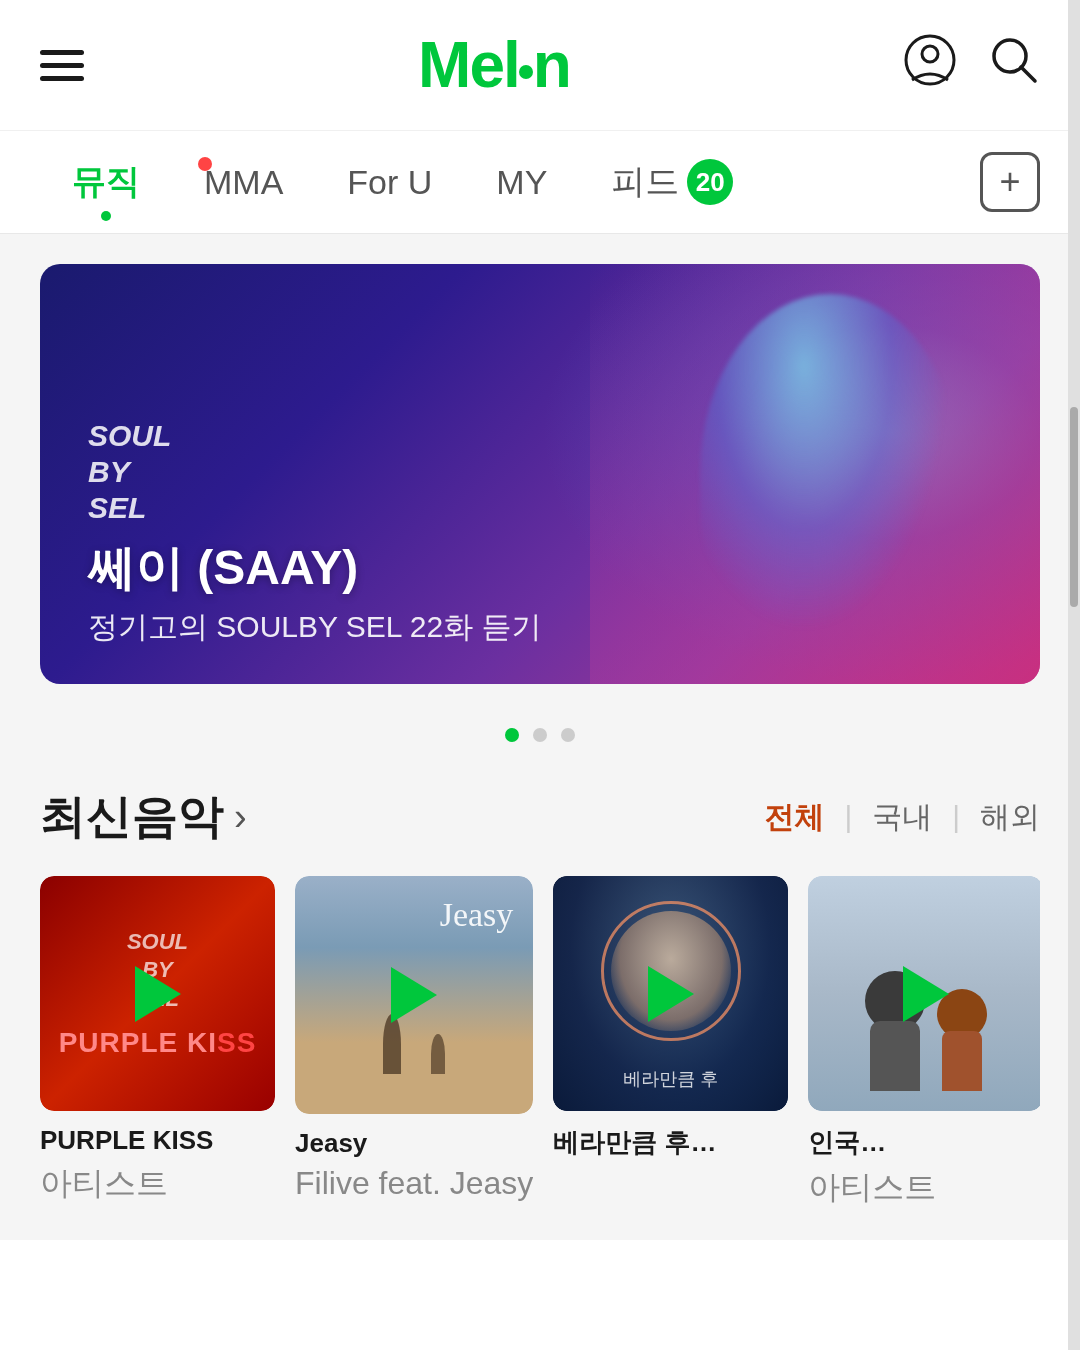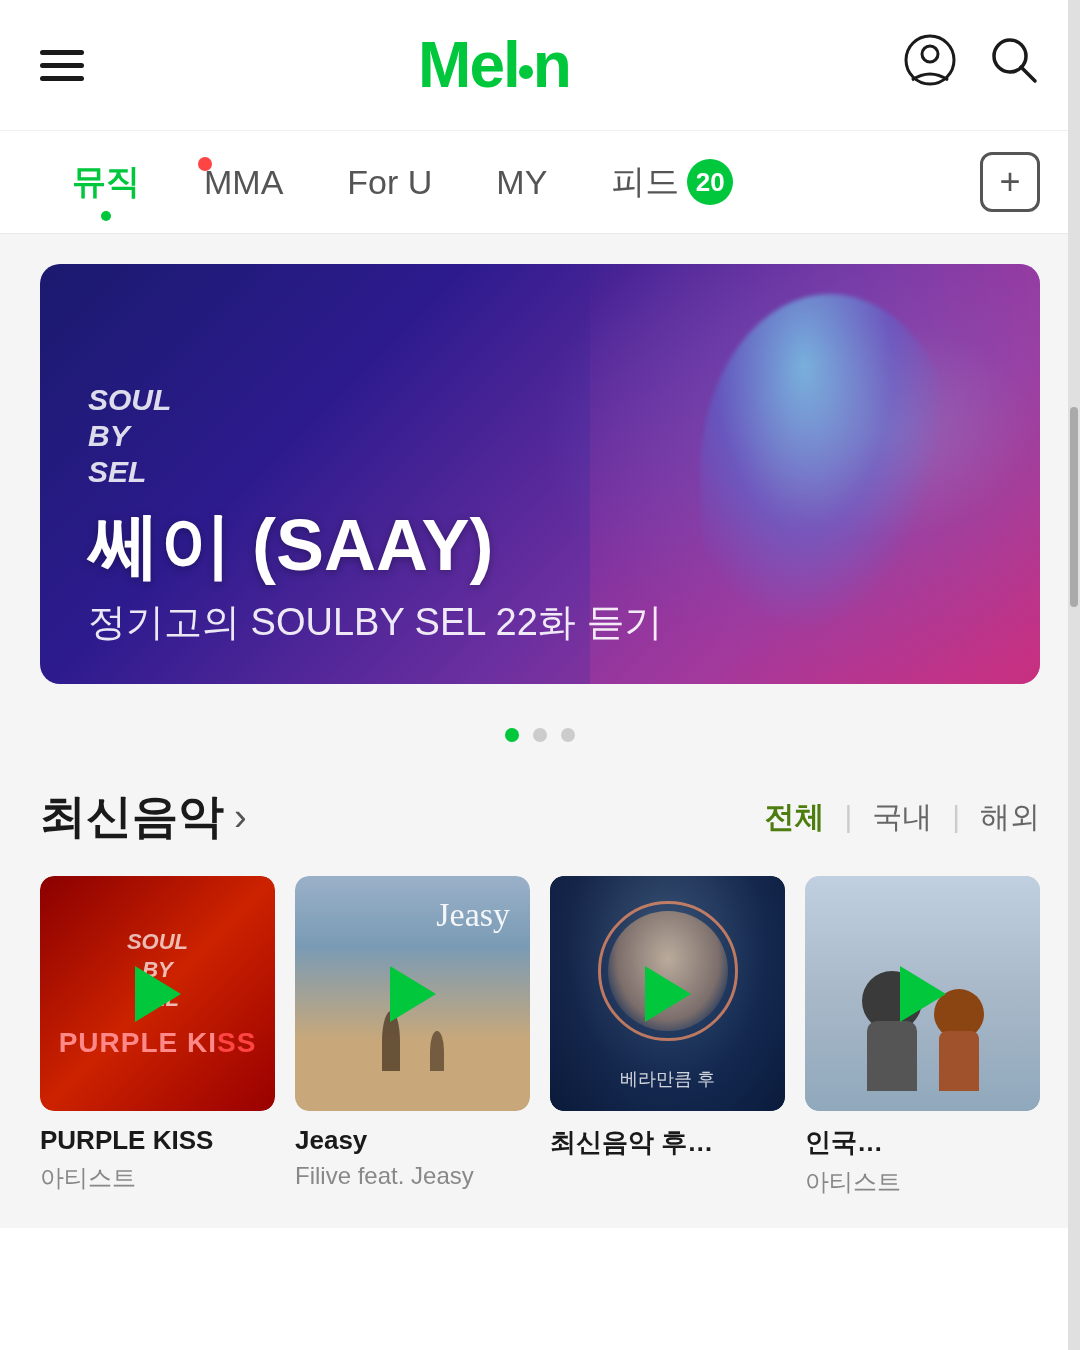--- a/index.html
+++ b/index.html
@@ -174,29 +174,29 @@
     }
     .banner-logo {
       font-size: 30px;
       color: rgba(255,255,255,0.85);
       font-style: italic;
       font-weight: 700;
       line-height: 1.2;
       margin-bottom: 16px;
     }
     .banner-title {
-      font-size: 72px;
+      font-size: 48px;
       font-weight: 900;
       color: #fff;
       margin-bottom: 12px;
       line-height: 1.1;
       text-shadow: 0 2px 8px rgba(0,0,0,0.3);
     }
     .banner-subtitle {
-      font-size: 38px;
+      font-size: 30px;
       color: rgba(255,255,255,0.9);
     }
 
     
     .carousel-dots {
       display: flex;
       justify-content: center;
       gap: 14px;
       padding: 24px 0;
       background: #f5f5f5;
@@ -235,21 +235,21 @@
       color: #555;
       font-weight: 400;
     }
     .section-filters {
       display: flex;
       align-items: center;
       gap: 20px;
       font-size: 30px;
     }
     .filter-item {
-      color: #4d7c0f;
+      color: #c2410c;
       font-weight: 700;
       cursor: pointer;
     }
     .filter-item.inactive {
       color: #666;
       font-weight: 400;
     }
     .filter-divider {
       color: #ccc;
     }
@@ -319,21 +319,21 @@
     .album-title {
       font-size: 26px;
       font-weight: 600;
       color: #1a1a1a;
       margin-top: 14px;
       white-space: nowrap;
       overflow: hidden;
       text-overflow: ellipsis;
     }
     .album-artist {
-      font-size: 24px;
+      font-size: 32px;
       color: #888;
       margin-top: 6px;
       white-space: nowrap;
       overflow: hidden;
       text-overflow: ellipsis;
     }
 
     
     .scrollbar-area {
       position: fixed;
@@ -495,21 +495,21 @@
           <div style="position:absolute;top:25px;left:50%;transform:translateX(-50%);width:140px;height:140px;border:3px solid rgba(255,150,100,0.7);border-radius:50%;"></div>
 
           <div style="position:absolute;top:35px;left:50%;transform:translateX(-50%);width:120px;height:120px;background:radial-gradient(ellipse at 50% 40%, rgba(200,180,160,0.9) 0%, rgba(160,130,110,0.7) 60%, transparent 80%);border-radius:50%;"></div>
 
           <div style="position:absolute;bottom:20px;left:0;right:0;text-align:center;font-size:18px;color:rgba(255,255,255,0.8);font-weight:400;">베라만큼 후</div>
         </div>
         <div class="play-btn">
           <div class="play-triangle"></div>
         </div>
       </div>
-      <div class="album-title">최신음악 후…</div>
+      <div class="album-title">베라만큼 후…</div>
     </div>
 
     <div class="album-item">
       <div class="album-cover">
         <div class="album-cover-inner album-4" style="height:100%;position:relative;overflow:hidden;">
           <div style="position:absolute;inset:0;background:linear-gradient(180deg, #c0d0e0 0%, #a8b8c8 50%, #90a8bc 100%);"></div>
 
           <div style="position:absolute;bottom:20px;left:50%;transform:translateX(-50%);display:flex;gap:12px;align-items:flex-end;">
 
             <div style="position:relative;">

